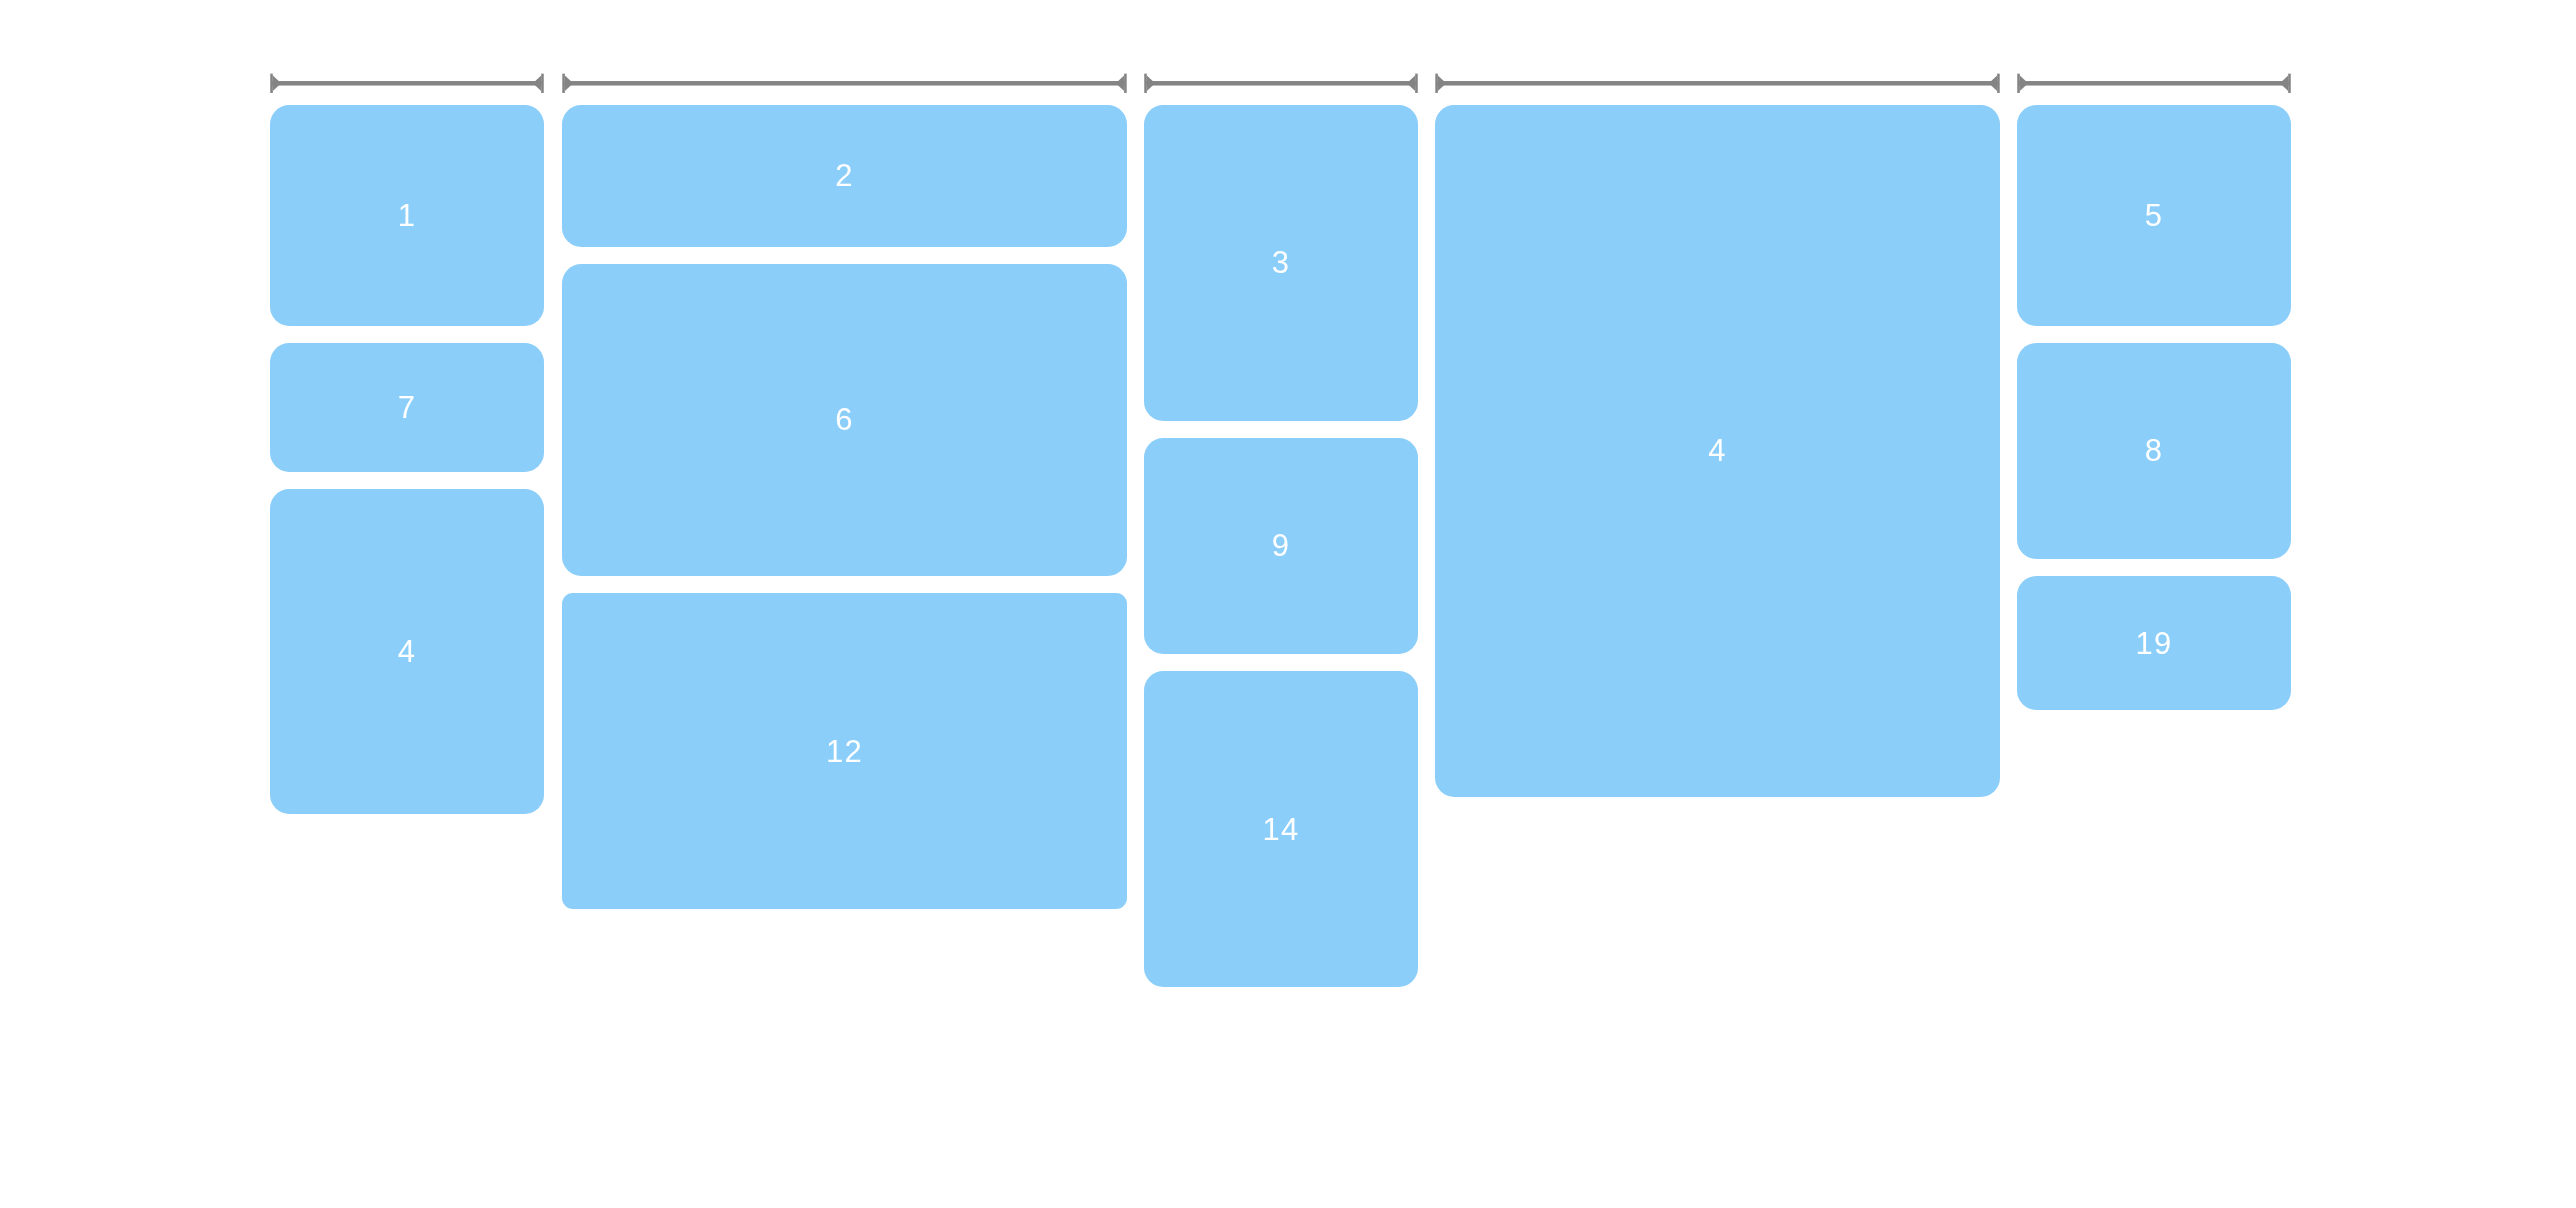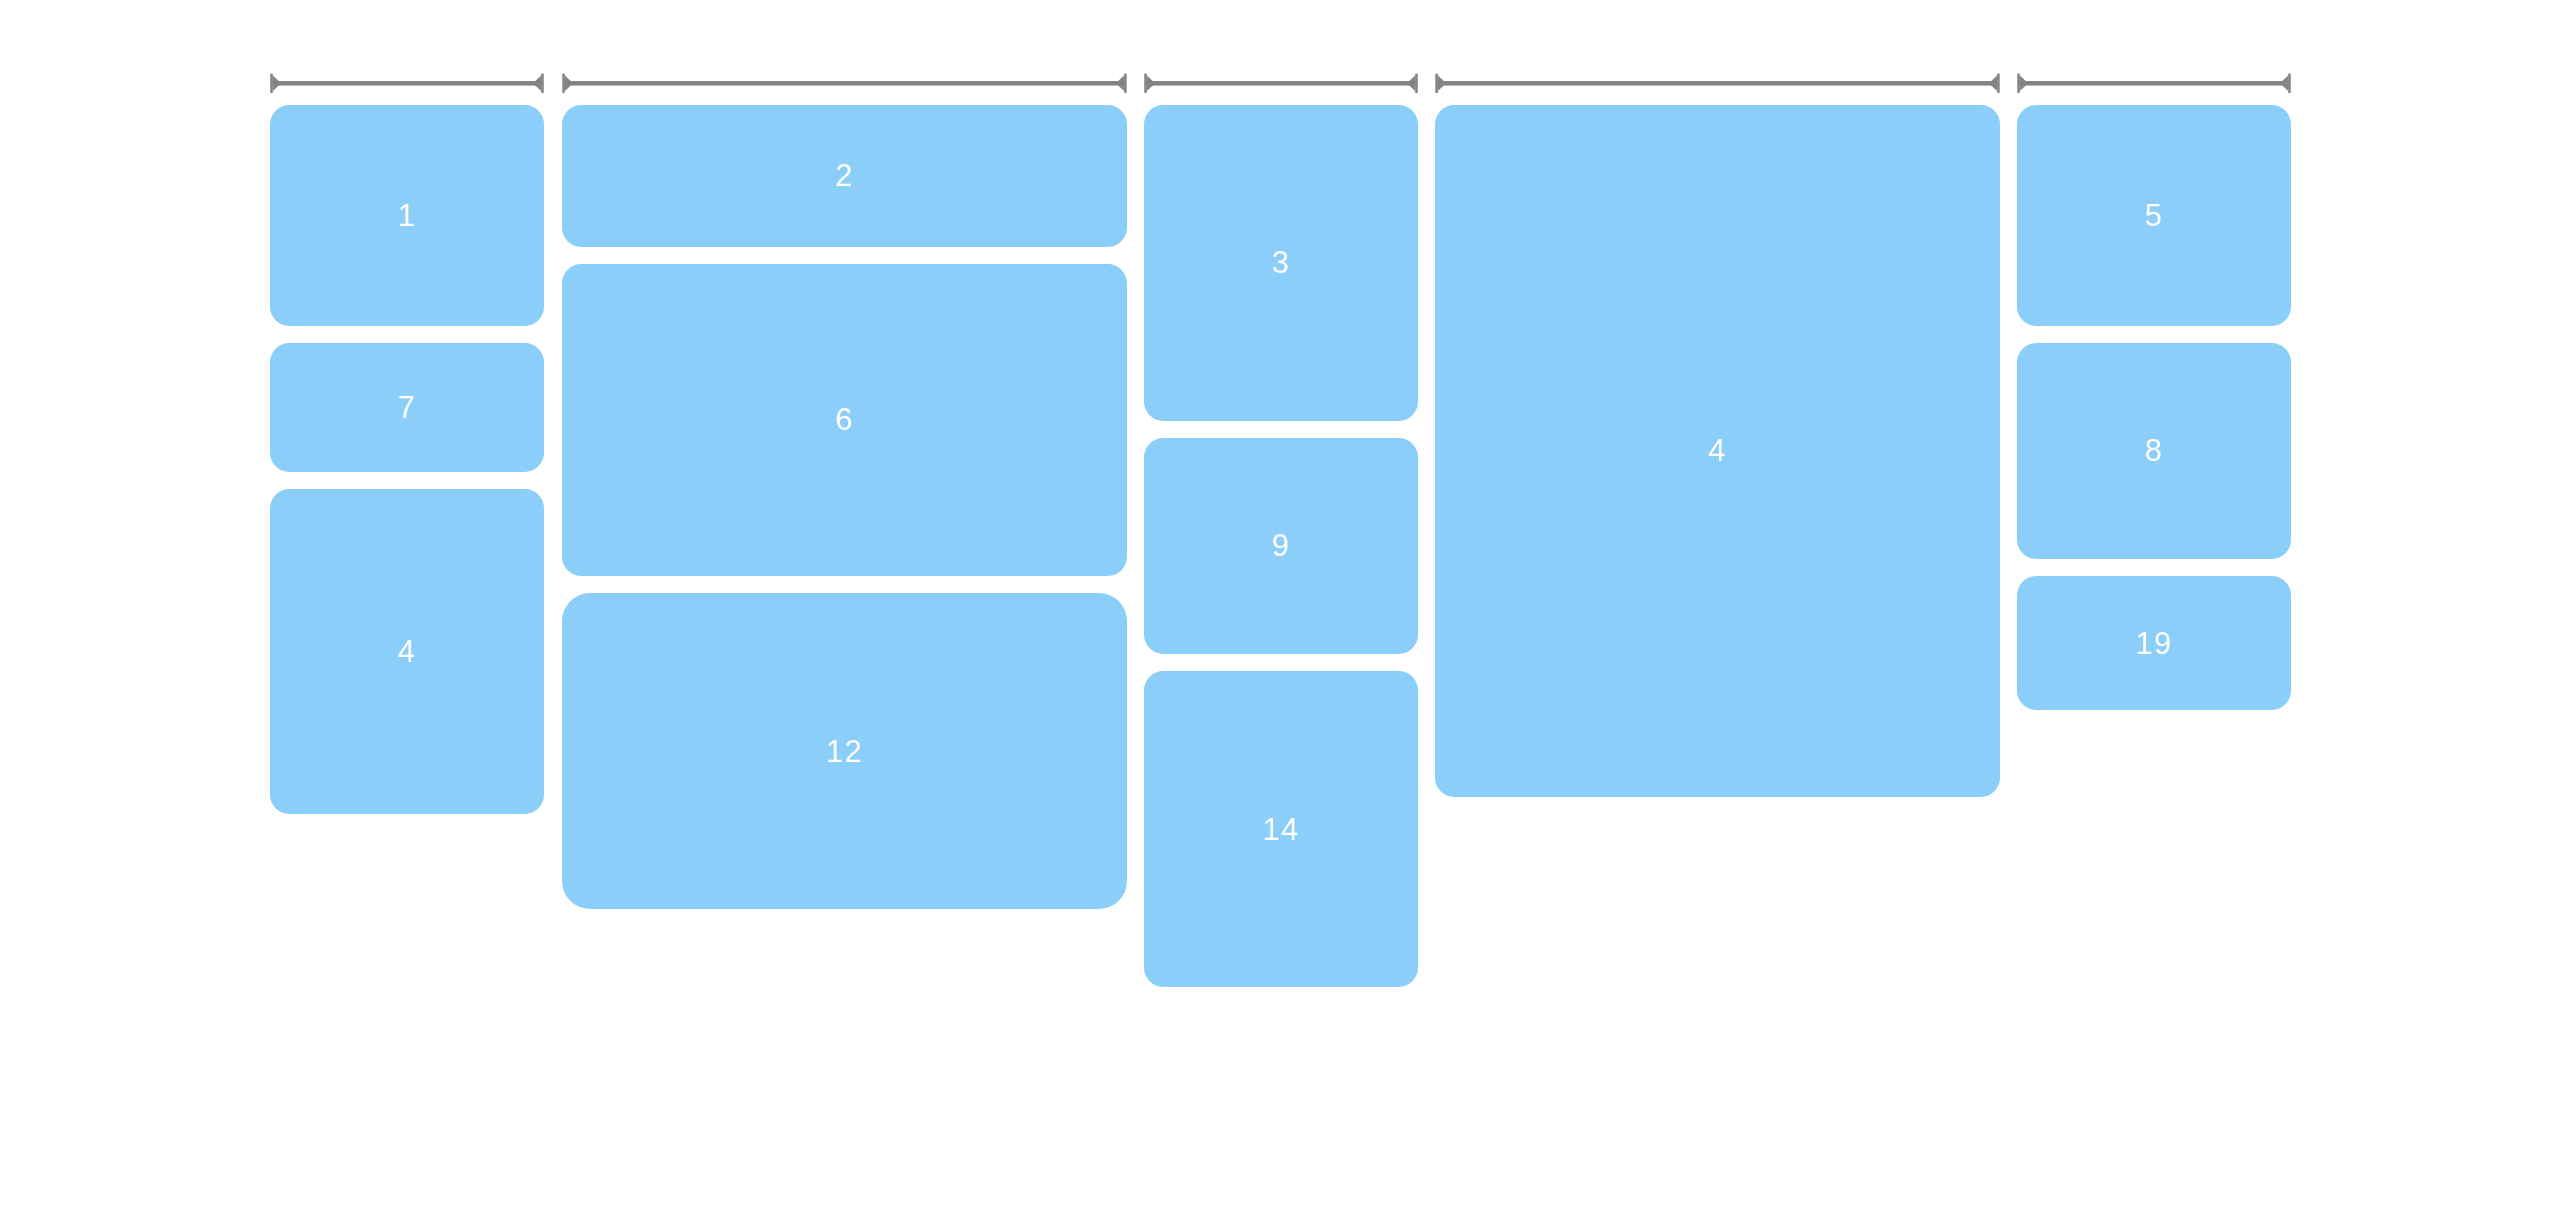--- a/index.html
+++ b/index.html
@@ -76,21 +76,21 @@
         <polygon points="4,4 4,28 17,16" fill="var(--ruler)"></polygon>
         <polygon points="873,4 873,28 860,16" fill="var(--ruler)"></polygon>
       </svg>
       <div class="stack" style="gap: 17.4px; margin-top: 11px;">
         <div class="box" style="height: 142px; border-radius: 19.3px;">
           <span class="num">2</span>
         </div>
         <div class="box" style="height: 312px; border-radius: 19.3px;">
           <span class="num">6</span>
         </div>
-        <div class="box" style="height: 316px; border-radius: 28px; text-align: right;">
+        <div class="box" style="height: 316px; border-radius: 11px; text-align: right;">
           <span class="num">12</span>
         </div>
       </div>
     </div>
     <div class="column" style="left: 1144px; top: 73px; width: 274px;">
       <svg width="274" height="20.6" viewBox="0 0 425 32" class="ruler">
         <rect x="3" y="12.5" width="419" height="7" fill="var(--ruler)"></rect>
         <rect x="0" y="1" width="4" height="30" fill="var(--ruler)"></rect>
         <rect x="421" y="1" width="4" height="30" fill="var(--ruler)"></rect>
         <polygon points="4,4 4,28 17,16" fill="var(--ruler)"></polygon>

